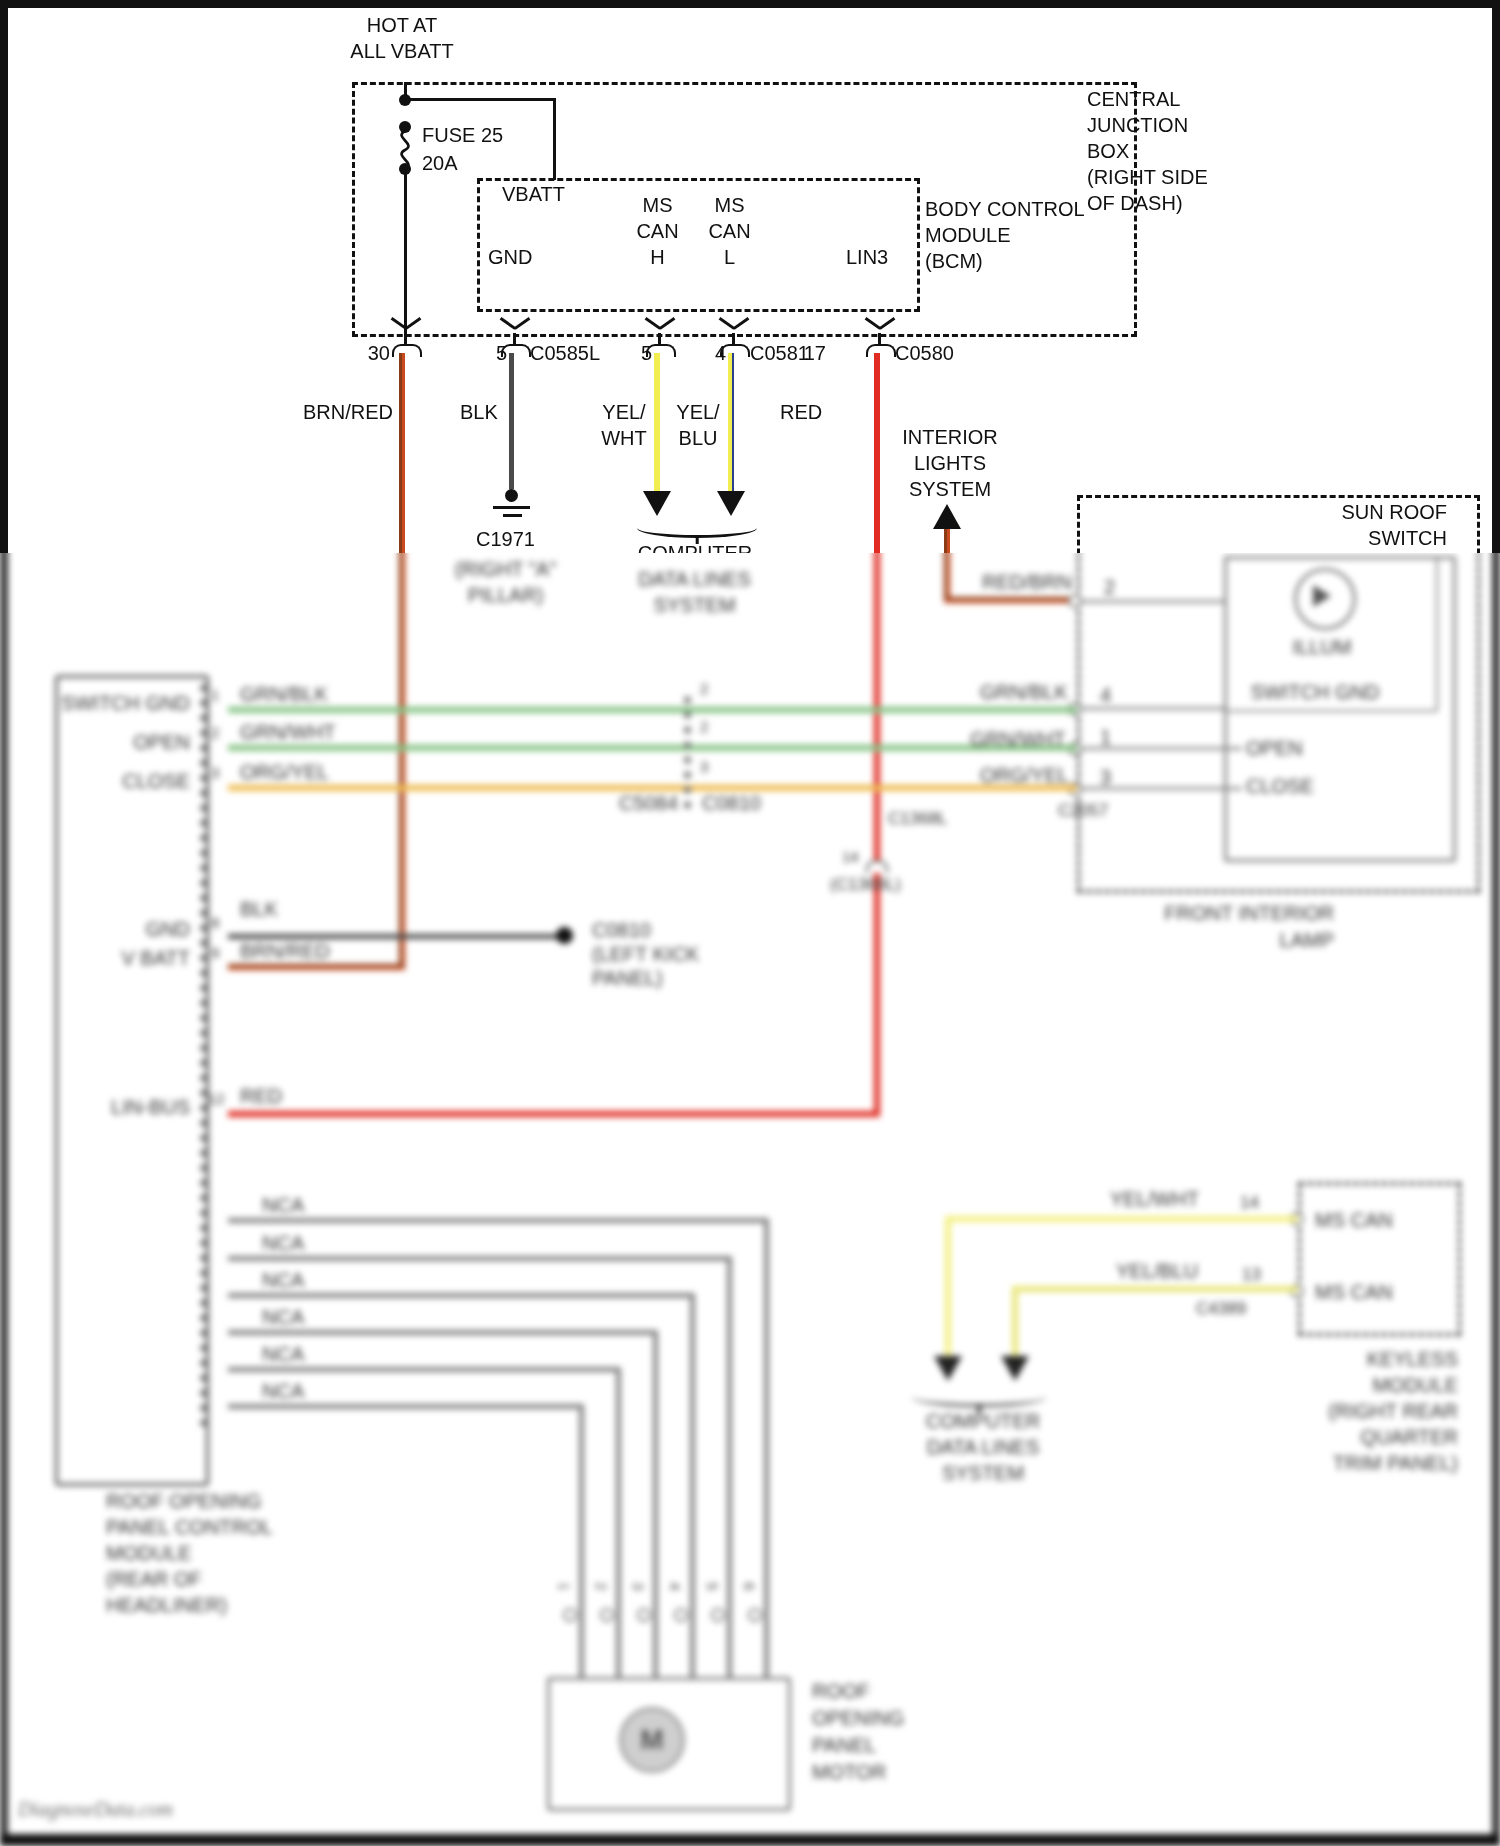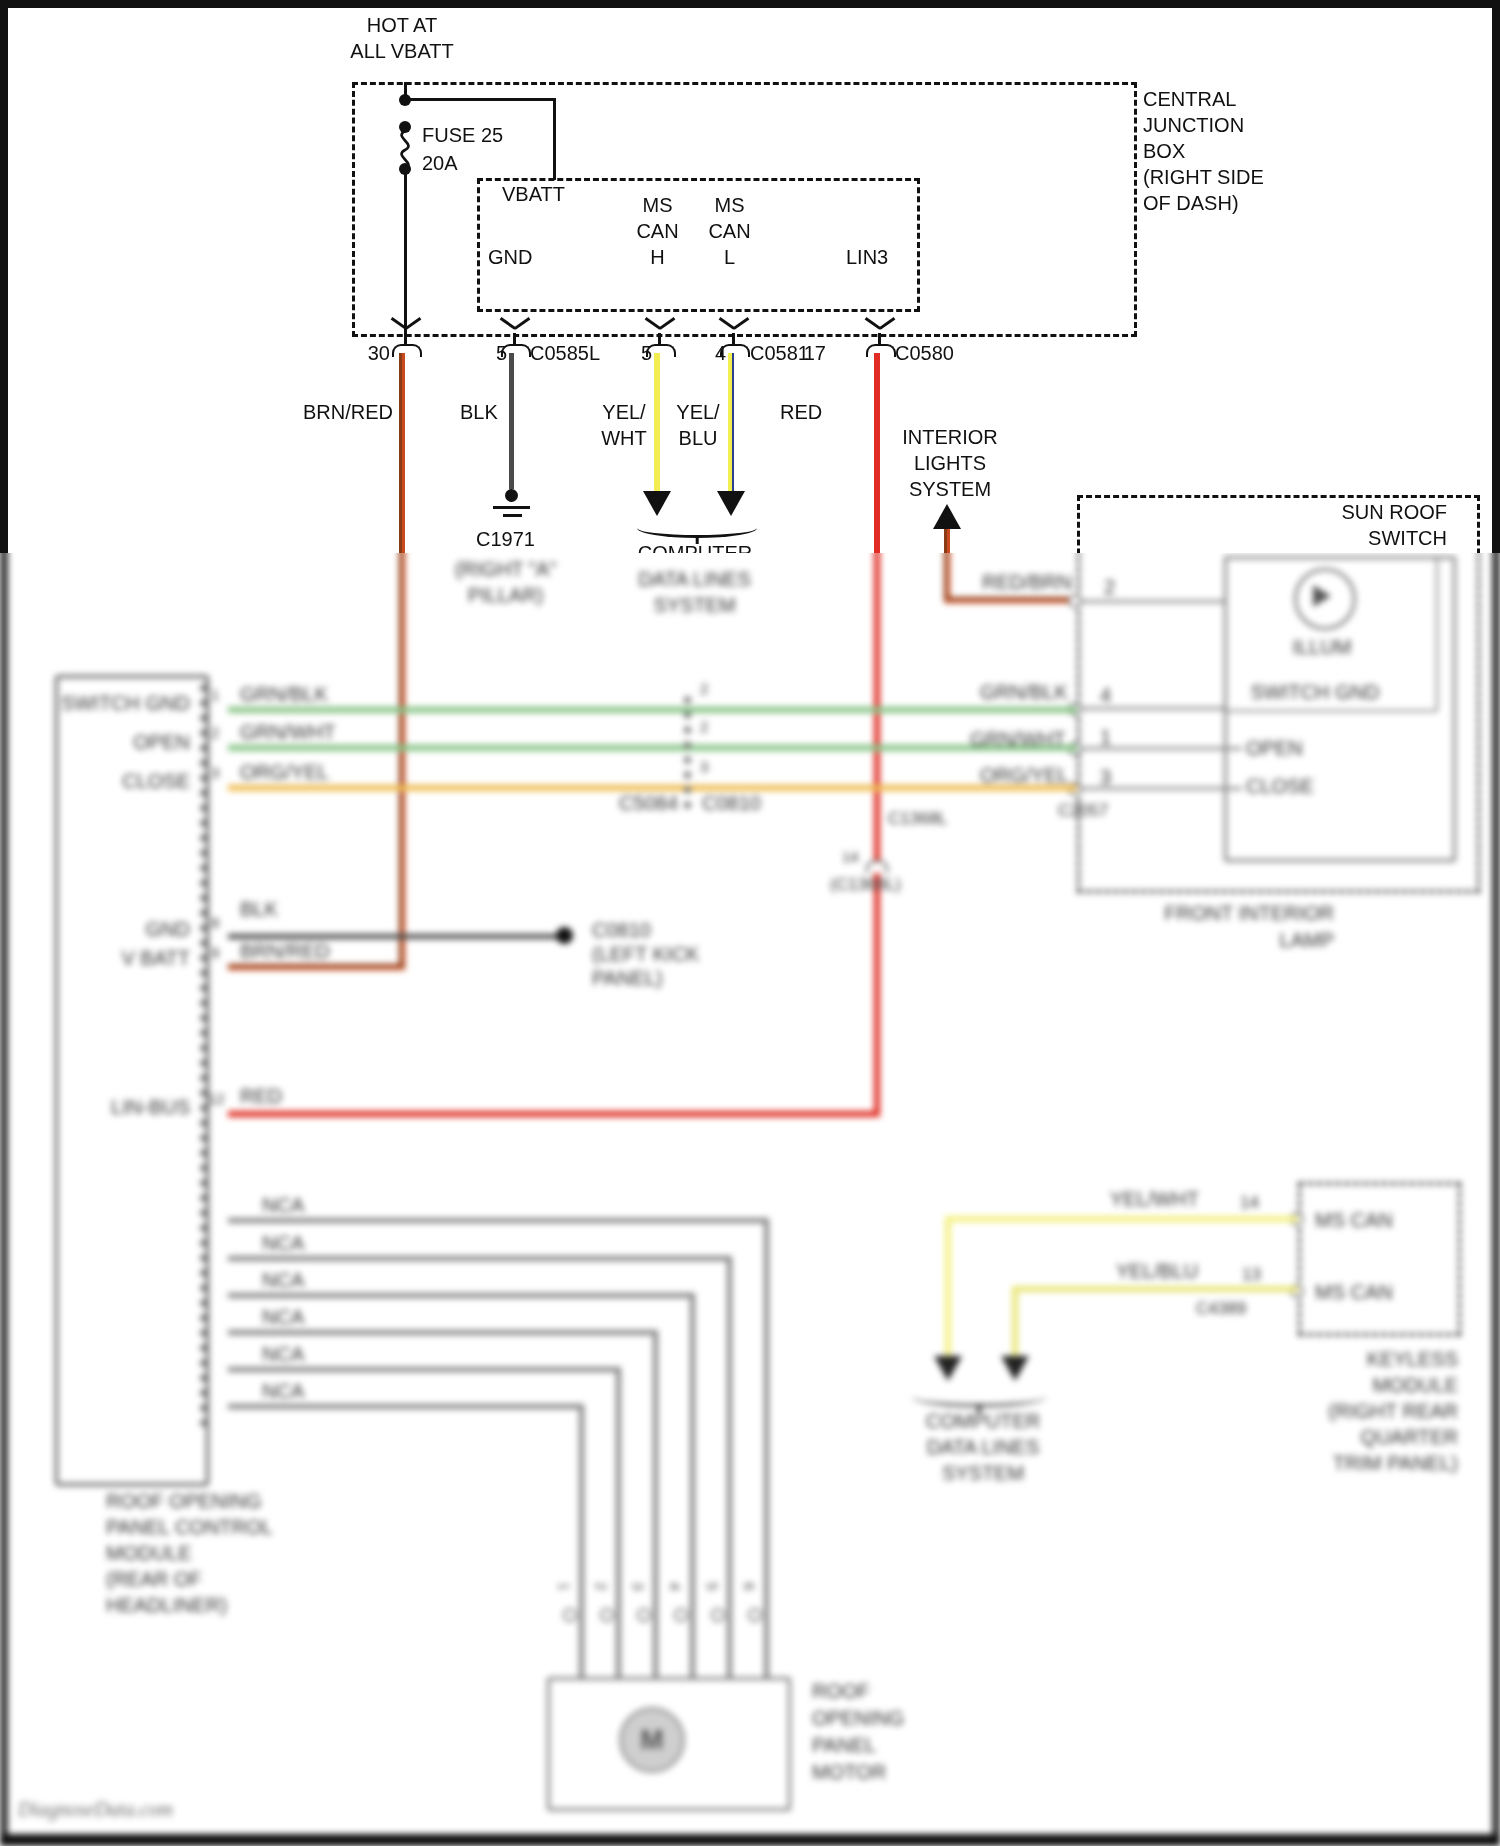--- a/index.html
+++ b/index.html
@@ -61,21 +61,21 @@
   <div class="layer" id="sharp">
 
     <div class="bar" style="left:0;top:0;width:1500px;height:8px"></div>
     <div class="bar" style="left:0;top:0;width:8px;height:560px"></div>
     <div class="bar" style="left:1492px;top:0;width:8px;height:560px"></div>
 
     <div class="t c" style="left:327px;top:12px;width:150px">HOT AT
 ALL VBATT</div>
 
     <div class="dash" style="left:352px;top:82px;width:779px;height:249px"></div>
-    <div class="t" style="left:1143px;top:86px;width:210px">CENTRAL
+    <div class="t" style="left:1087px;top:86px;width:210px">CENTRAL
 JUNCTION
 BOX
 (RIGHT SIDE
 OF DASH)</div>
 
     <div class="bar" style="left:404px;top:82px;width:2.6px;height:16px"></div>
     <div class="dot" style="left:399px;top:94px;width:12px;height:12px"></div>
     <div class="dot" style="left:399px;top:121px;width:12px;height:12px"></div>
     <svg class="abs" style="left:392px;top:131px" width="24" height="38">
       <path d="M13 0 C 1 6, 25 13, 13 19 C 1 25, 25 32, 13 38" stroke="#111" stroke-width="2.6" fill="none"></path>
@@ -90,20 +90,23 @@
     <div class="dash" style="left:477px;top:178px;width:437px;height:128px"></div>
     <div class="t" style="left:502px;top:181px">VBATT</div>
     <div class="t" style="left:488px;top:244px">GND</div>
     <div class="t c" style="left:630px;top:192px;width:55px">MS
 CAN
 H</div>
     <div class="t c" style="left:702px;top:192px;width:55px">MS
 CAN
 L</div>
     <div class="t" style="left:846px;top:244px">LIN3</div>
+    <div class="t" style="left:925px;top:196px;width:215px">BODY CONTROL
+MODULE
+(BCM)</div>
 
     <div class="chev" style="left:392px;top:315px">
         <i></i>
         <i></i>
       </div>
     <div class="chev" style="left:501px;top:315px">
         <i></i>
         <i></i>
       </div>
     <div class="chev" style="left:646px;top:315px">

